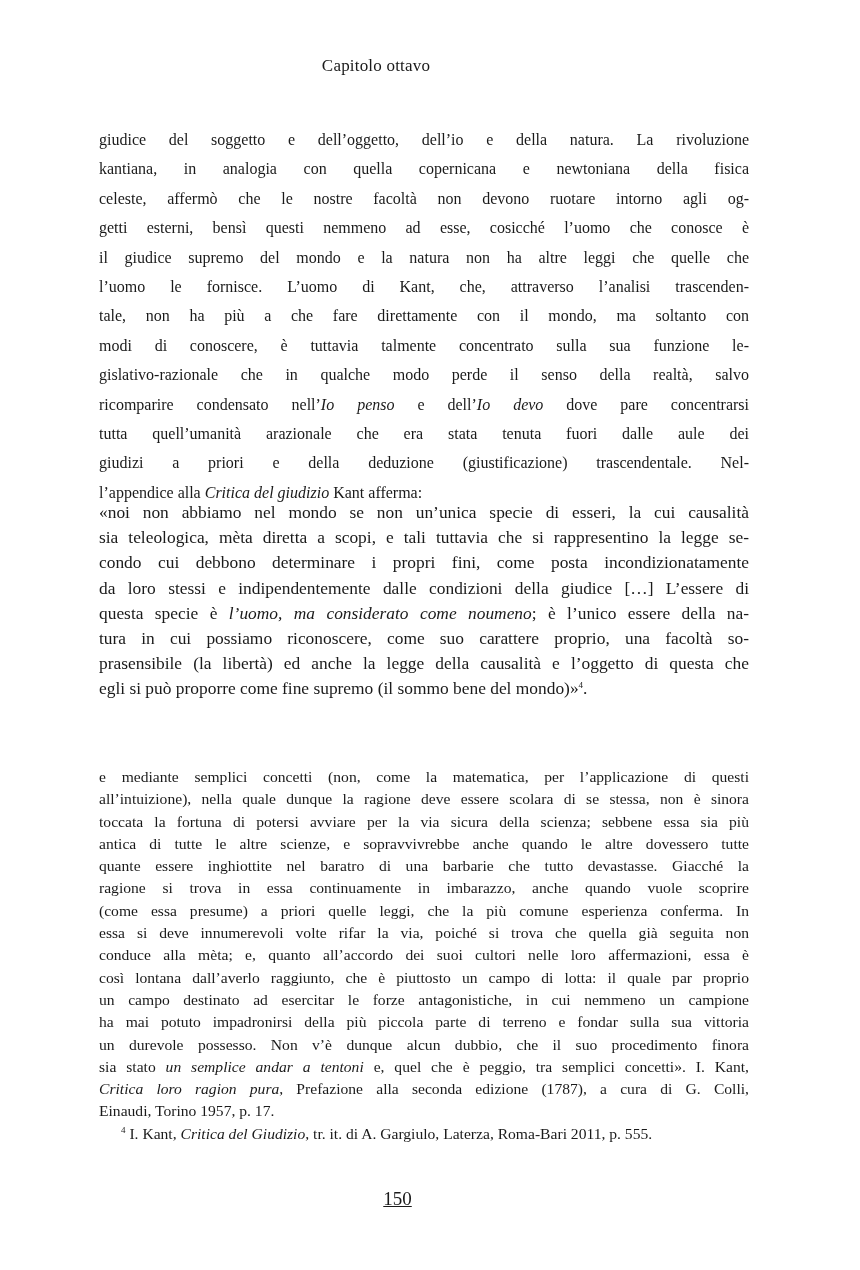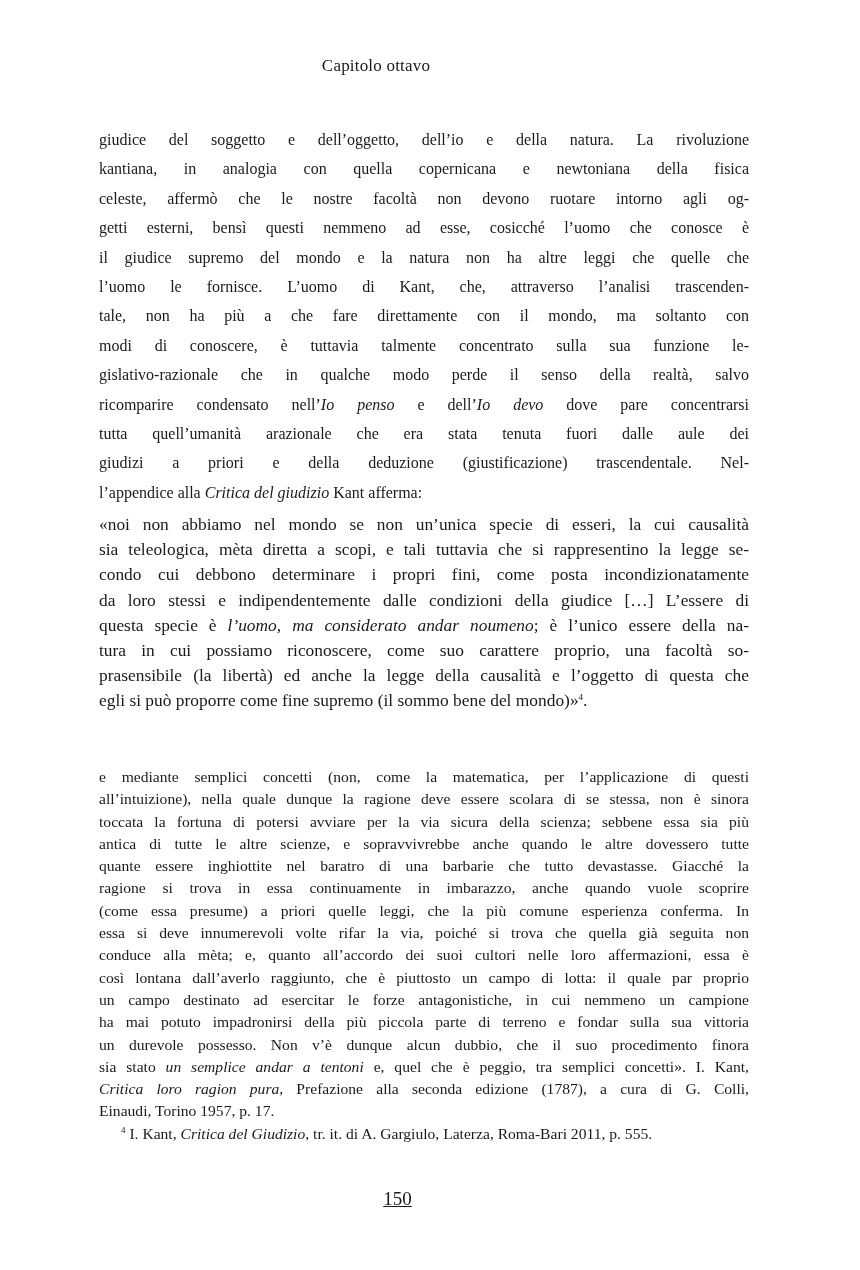--- a/index.html
+++ b/index.html
@@ -5,21 +5,21 @@
     html, body { margin: 0; padding: 0; background: #ffffff; }
     body { width: 860px; height: 1270px; position: relative; overflow: hidden;
            font-family: "Liberation Serif", "DejaVu Serif", serif; color: #1a1a1a; }
     .header { position: absolute; top: 56px; left: 0; width: 752px; text-align: center;
               font-size: 17px; letter-spacing: 0.2px; }
     .block { position: absolute; left: 99px; width: 650px; }
     .line { display: block; white-space: nowrap; text-align: justify; text-align-last: justify; }
     .line.last { text-align-last: left; }
     .body-text { top: 125px; font-size: 16px; }
     .body-text .line { height: 29.4px; line-height: 29.4px; }
-    .quote { top: 512px; font-size: 17.4px; font-family: Liberation Serif, serif; }
+    .quote { top: 500px; font-size: 17.4px; font-family: Liberation Serif, serif; }
     .quote .line { height: 25.2px; line-height: 25.2px; }
     .notes { top: 766px; font-size: 15.6px; }
     .notes .line { height: 22.3px; line-height: 22.3px; }
     .notes .line.indent { padding-left: 22px; box-sizing: border-box; }
     sup { font-size: 9px; vertical-align: 6px; line-height: 0; }
     .pageno { position: absolute; top: 1188px; left: 0; width: 795px; text-align: center; font-size: 19px; text-decoration: underline; }
     i { font-style: italic; }
   </style>
 </head>
 <body>
@@ -40,21 +40,21 @@
   <span class="line">tutta quell’umanità arazionale che era stata tenuta fuori dalle aule dei</span>
   <span class="line">giudizi a priori e della deduzione (giustificazione) trascendentale. Nel-</span>
   <span class="line last"><span>l’appendice alla </span><i>Critica del giudizio</i><span> Kant afferma:</span></span>
 </div>
 
 <div class="block quote">
   <span class="line">«noi non abbiamo nel mondo se non un’unica specie di esseri, la cui causalità</span>
   <span class="line">sia teleologica, mèta diretta a scopi, e tali tuttavia che si rappresentino la legge se-</span>
   <span class="line">condo cui debbono determinare i propri fini, come posta incondizionatamente</span>
   <span class="line">da loro stessi e indipendentemente dalle condizioni della giudice […] L’essere di</span>
-  <span class="line"><span>questa specie è </span><i>l’uomo, ma considerato andar noumeno</i><span>; è l’unico essere della na-</span></span>
+  <span class="line"><span>questa specie è </span><i>l’uomo, ma considerato come noumeno</i><span>; è l’unico essere della na-</span></span>
   <span class="line">tura in cui possiamo riconoscere, come suo carattere proprio, una facoltà so-</span>
   <span class="line">prasensibile (la libertà) ed anche la legge della causalità e l’oggetto di questa che</span>
   <span class="line last"><span>egli si può proporre come fine supremo (il sommo bene del mondo)»</span><sup>4</sup><span>.</span></span>
 </div>
 
 <div class="block notes">
   <span class="line">e mediante semplici concetti (non, come la matematica, per l’applicazione di questi</span>
   <span class="line">all’intuizione), nella quale dunque la ragione deve essere scolara di se stessa, non è sinora</span>
   <span class="line">toccata la fortuna di potersi avviare per la via sicura della scienza; sebbene essa sia più</span>
   <span class="line">antica di tutte le altre scienze, e sopravvivrebbe anche quando le altre dovessero tutte</span>

